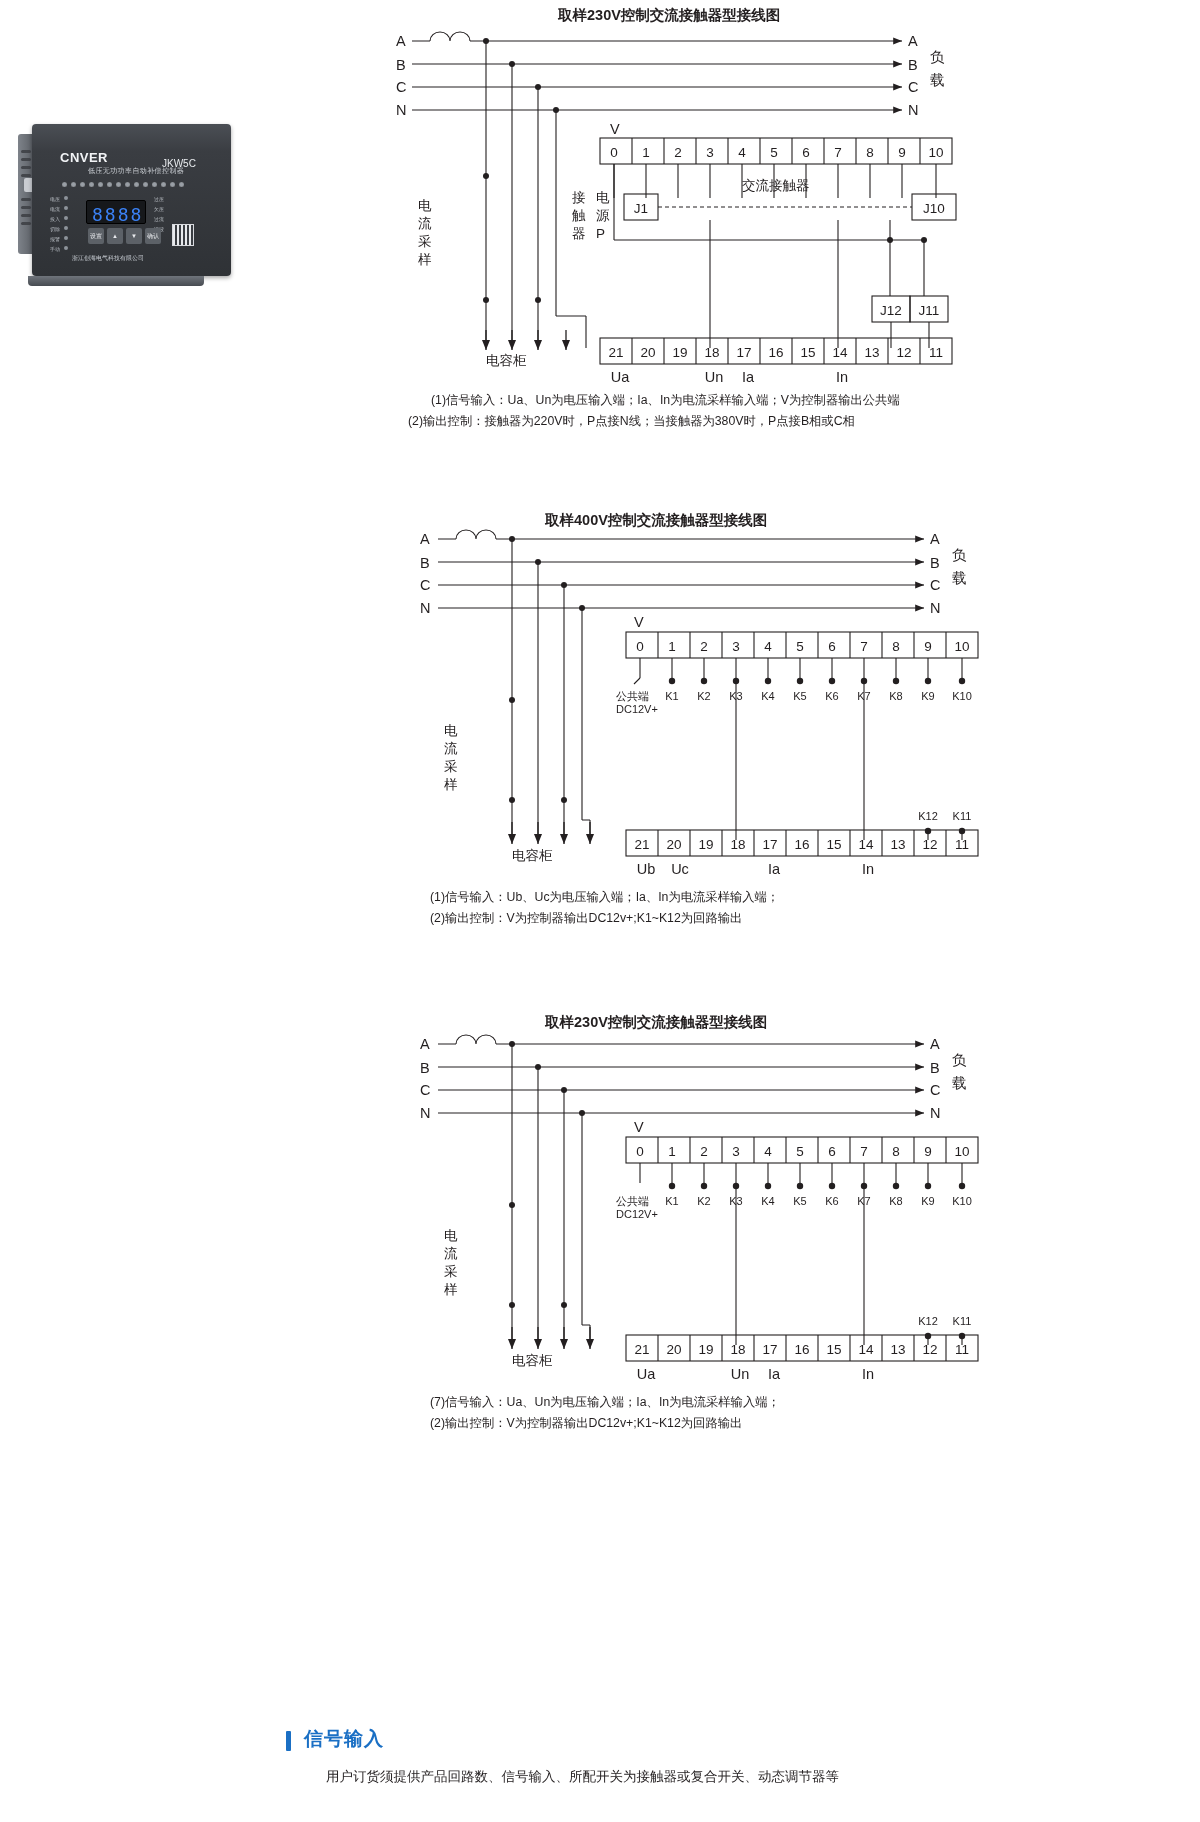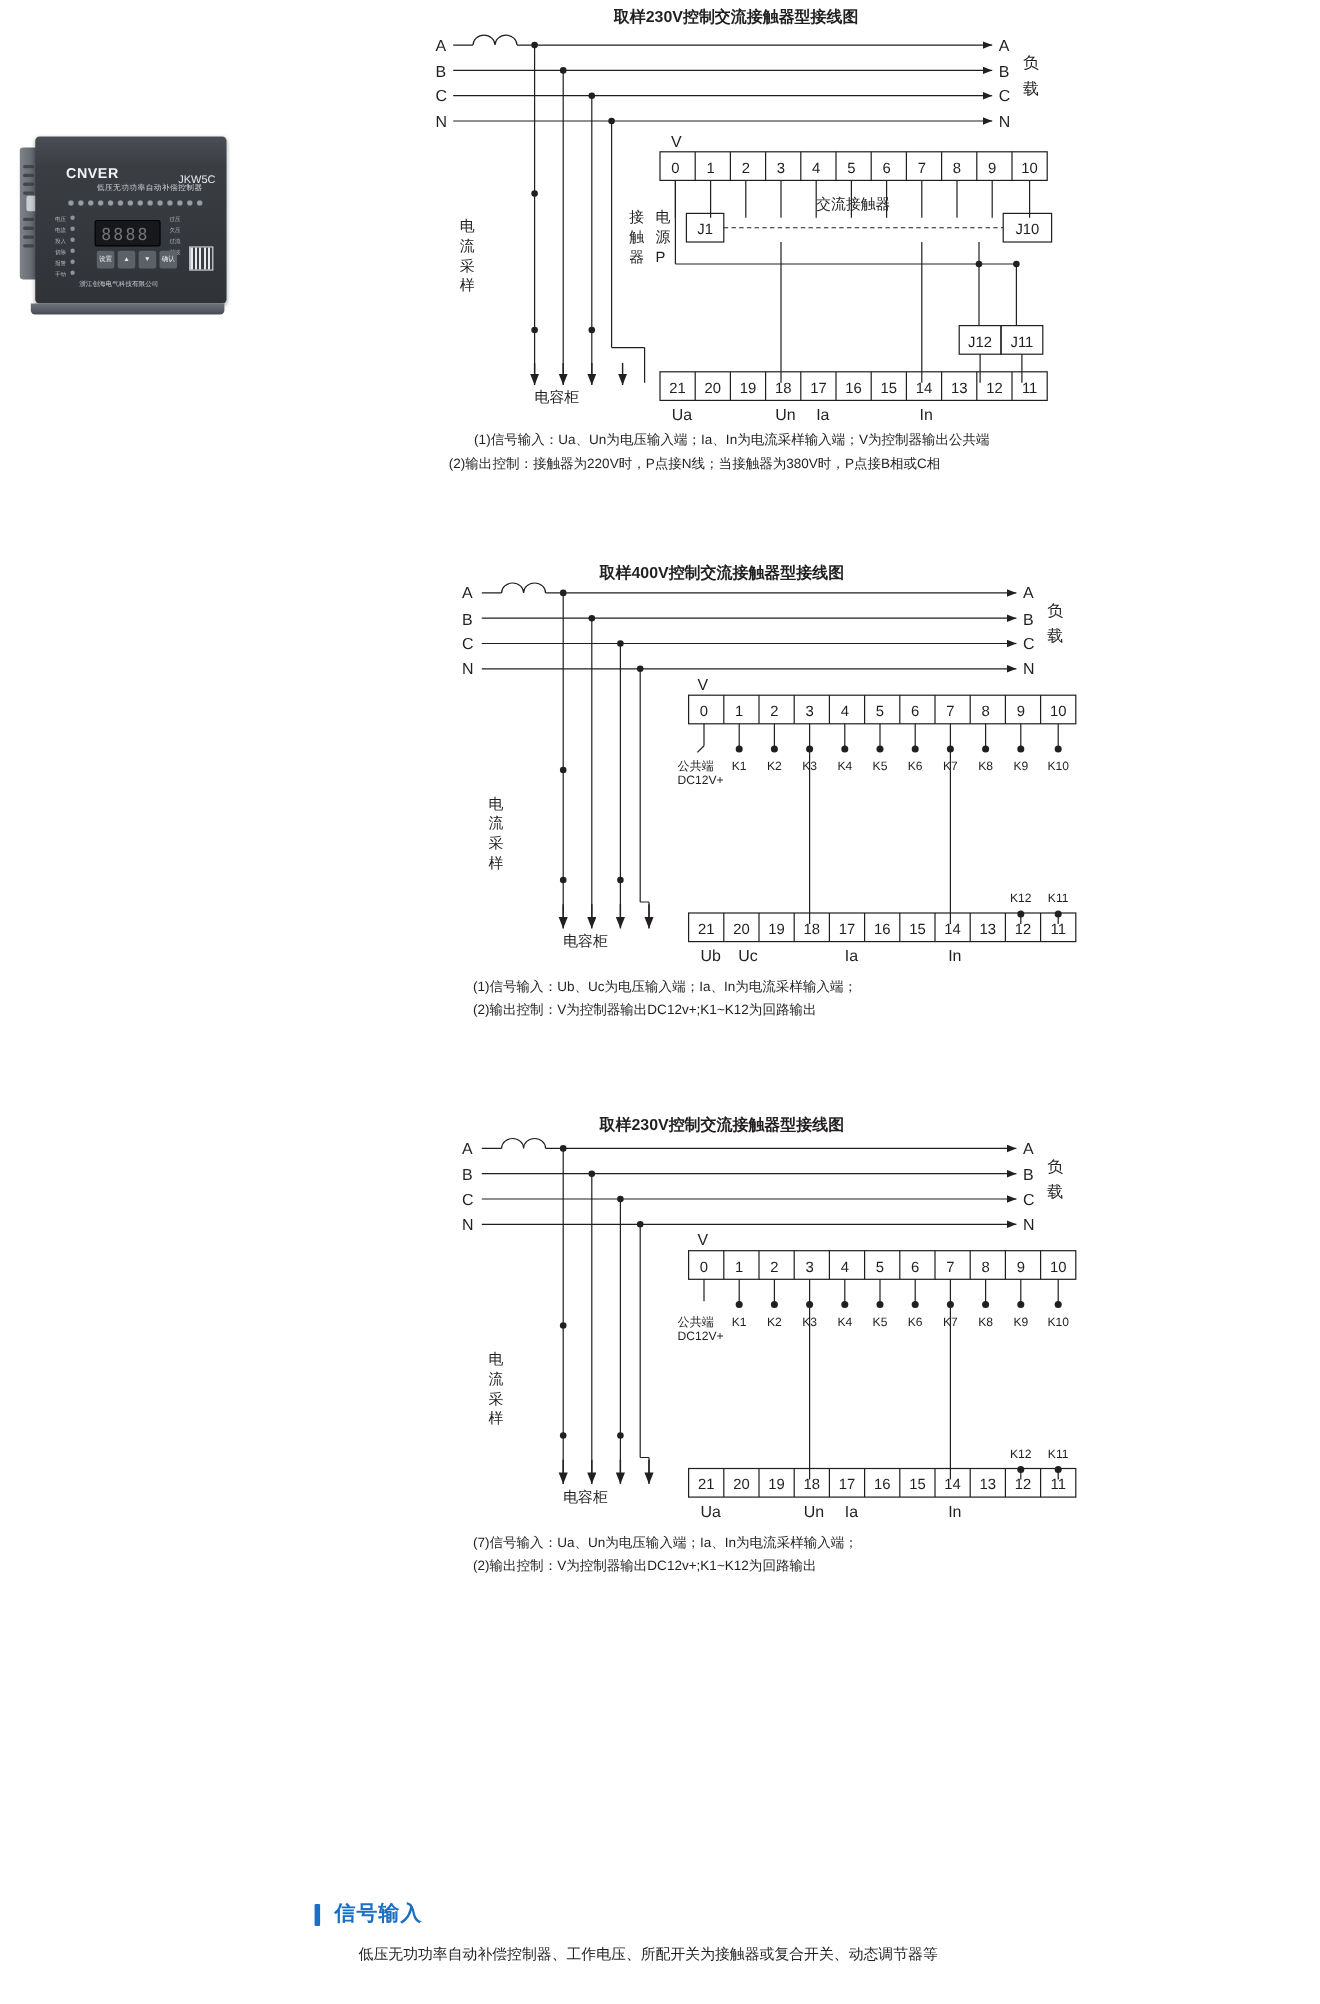--- a/index.html
+++ b/index.html
@@ -1,33 +1,33 @@
 <!DOCTYPE html>
 <html><head>
 <meta charset="utf-8">
 <style>
   html,body{margin:0;padding:0;background:#ffffff;}
   body{width:1200px;height:1822px;position:relative;font-family:"Liberation Sans","DejaVu Sans",sans-serif;color:#231f20;}
   .page{position:relative;width:1200px;height:1822px;overflow:hidden;}
 
   
   .product{position:absolute;left:18px;top:108px;width:195px;height:190px;}
-  .dev-body{position:absolute;left:14px;top:16px;width:174px;height:152px;background:linear-gradient(180deg,#4b4f55 0%,#3a3d42 18%,#2f3236 100%);border-radius:4px;box-shadow:0 2px 4px rgba(0,0,0,.35);}
+  .dev-body{position:absolute;left:14px;top:16px;width:199px;height:152px;background:linear-gradient(180deg,#4b4f55 0%,#3a3d42 18%,#2f3236 100%);border-radius:4px;box-shadow:0 2px 4px rgba(0,0,0,.35);}
   .dev-left{position:absolute;left:0px;top:26px;width:16px;height:120px;background:linear-gradient(90deg,#7e838a,#5a5e64);border-radius:3px 0 0 3px;}
   .dev-left:before,.dev-left:after{content:"";position:absolute;left:3px;width:10px;height:3px;background:#43464b;border-radius:2px;}
   .dev-left:before{top:16px;box-shadow:0 8px 0 #43464b,0 16px 0 #43464b,0 24px 0 #43464b;}
   .dev-left:after{top:64px;box-shadow:0 8px 0 #43464b,0 16px 0 #43464b,0 24px 0 #43464b;}
   .dev-clip{position:absolute;left:6px;top:70px;width:16px;height:14px;background:#c9ccd1;border-radius:2px;}
   .dev-brand{position:absolute;left:28px;top:26px;color:#f2f4f6;font-size:13px;font-weight:bold;letter-spacing:.5px;}
   .dev-model{position:absolute;left:130px;top:34px;color:#e9ecef;font-size:10px;}
   .dev-sub{position:absolute;left:56px;top:42px;color:#cfd3d8;font-size:7px;letter-spacing:.4px;}
   .dev-leds{position:absolute;left:30px;top:58px;width:130px;height:8px;}
   .dev-leds i{position:absolute;top:0;width:5px;height:5px;border-radius:50%;background:#9aa0a7;box-shadow:inset 0 0 1px #555;}
   .dev-screen{position:absolute;left:54px;top:76px;width:58px;height:22px;background:#16181b;border:1px solid #000;border-radius:2px;}
-  .dev-screen span{position:absolute;left:5px;top:3px;color:#737373;font-family:"DejaVu Sans Mono",monospace;font-size:15px;letter-spacing:2px;}
+  .dev-screen span{position:absolute;left:5px;top:3px;color:#3b82f6;font-family:"DejaVu Sans Mono",monospace;font-size:18px;letter-spacing:2px;}
   .dev-lbl{position:absolute;color:#b9bec4;font-size:5px;}
   .dev-dot{position:absolute;width:4px;height:4px;border-radius:50%;background:#8d939a;}
   .dev-keys{position:absolute;left:56px;top:104px;width:74px;height:18px;}
   .dev-keys b{position:absolute;top:0;width:16px;height:16px;background:#5c6167;border-radius:2px;color:#e8eaed;font-size:6px;font-weight:normal;text-align:center;line-height:16px;}
   .dev-qr{position:absolute;left:140px;top:100px;width:20px;height:20px;background:
      repeating-linear-gradient(90deg,#e8eaed 0 2px,#3a3d42 2px 4px),
      repeating-linear-gradient(0deg,rgba(58,61,66,.6) 0 2px,transparent 2px 4px);
      border:1px solid #d8dade;}
   .dev-foot{position:absolute;left:40px;top:130px;color:#c7ccd2;font-size:6px;}
   .dev-base{position:absolute;left:10px;top:168px;width:176px;height:10px;background:linear-gradient(180deg,#6f747b,#474b51);border-radius:0 0 4px 4px;}
@@ -472,16 +472,16 @@
       <text class="txt t14 mid" x="774" y="374">Ia</text>
       <text class="txt t14 mid" x="868" y="374">In</text>
     </svg>
     <div class="notes" style="left:430px;top:388px;">(7)信号输入：Ua、Un为电压输入端；Ia、In为电流采样输入端；</div>
     <div class="notes" style="left:430px;top:409px;">(2)输出控制：V为控制器输出DC12v+;K1~K12为回路输出</div>
   </div>
 
   <div class="order">
     <div class="order-bar"></div>
     <div class="order-title">信号输入</div>
-    <div class="order-text">低压无功功率自动补偿控制器、工作电压、所配开关为接触器或复合开关、动态调节器等</div>
+    <div class="order-text">用户订货须提供产品回路数、信号输入、所配开关为接触器或复合开关、动态调节器等</div>
   </div>
 
 </div>
 
 </body></html>

